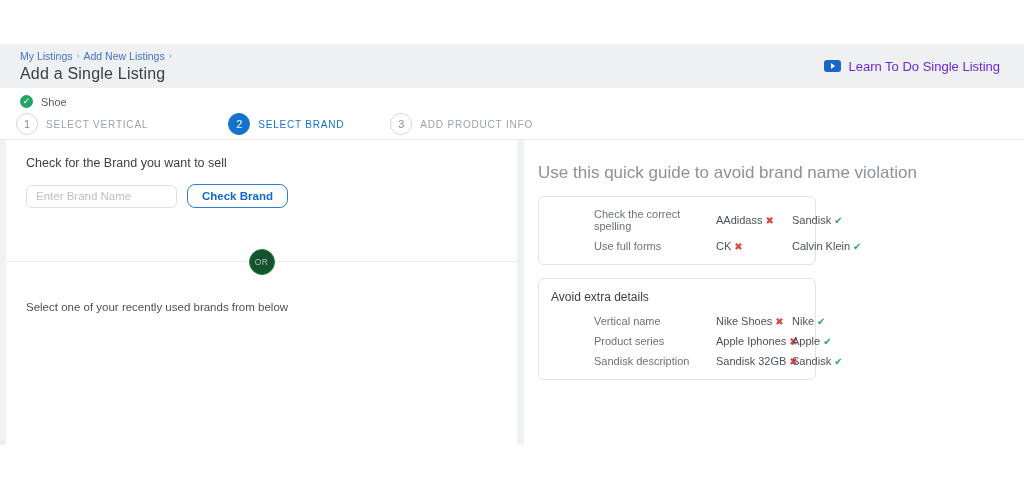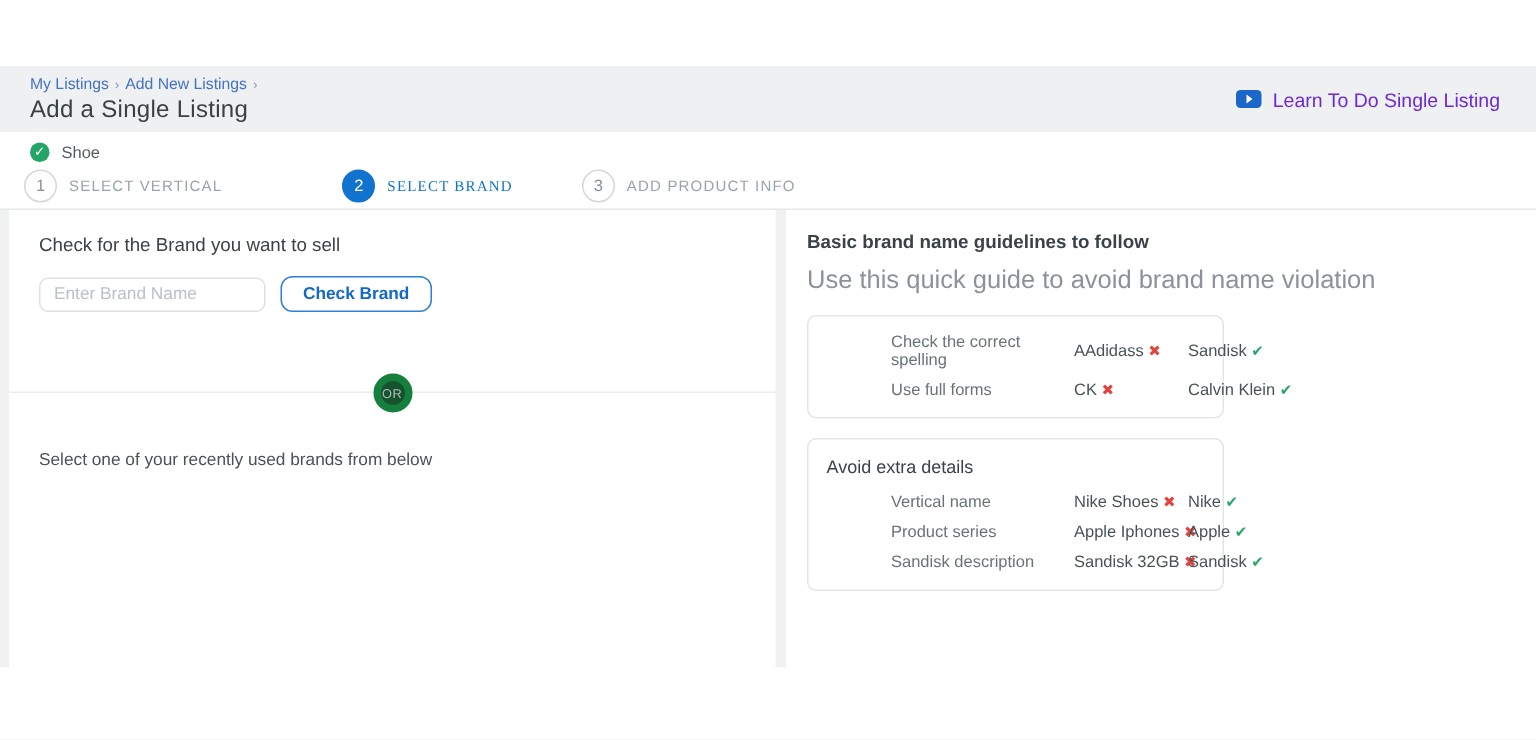--- a/index.html
+++ b/index.html
@@ -32,21 +32,21 @@
   .vertical-label { font-size:11px; color:#555c61; }
   .steps-row { display:flex; align-items:center; padding-left:16px; margin-top:5px; }
   .step { display:flex; align-items:center; gap:8px; cursor:pointer; }
   .step-circle {
     width:22px; height:22px; border-radius:50%; border:1px solid #d4d8db;
     display:flex; align-items:center; justify-content:center;
     font-size:11px; color:#8a9299; background:#fff; flex:0 0 auto;
   }
   .step-label { font-size:10px; letter-spacing:0.8px; color:#9aa3ab; }
   .step.active .step-circle { background:#1273cf; border-color:#1273cf; color:#ffffff; }
-  .step.active .step-label { color:#1273cf;font-family:Liberation Serif, serif; }
+  .step.active .step-label { color:#1273cf; }
   .step-gap-2 { margin-left:80px; }
   .step-gap-3 { margin-left:46px; }
   
   .content { position:absolute; top:140px; left:0; width:1024px; height:305px; background:#f0f1f2; display:flex; }
   .panel { background:#ffffff; height:100%; }
   .panel-left { width:511px; margin-left:6px; position:relative; }
   .panel-right { flex:1; margin-left:7px; }
   
   .brand-heading { font-size:12.5px; color:#3b4247; margin:16px 0 0 20px; }
   .brand-form { display:flex; align-items:center; gap:10px; margin:14px 0 0 20px; }
@@ -58,21 +58,21 @@
   .brand-input::placeholder { color:#b9c0c6; }
   .check-brand-btn {
     height:24px; padding:0 14px; background:#ffffff; border:1.5px solid #2f7fd6;
     border-radius:8px; color:#1269cb; font-size:11.5px; font-weight:bold; cursor:pointer;
     font-family:"Liberation Sans","DejaVu Sans",sans-serif;
   }
   .or-divider { position:relative; margin-top:41px; height:26px; }
   .or-divider .line { position:absolute; left:0; right:0; top:12px; height:1px; background:#ececed; }
   .or-circle {
     position:absolute; left:50%; top:0; transform:translateX(-50%);
-    width:26px; height:26px; border-radius:50%; background:#14532d; border:5px solid #15803d;
+    width:26px; height:26px; border-radius:50%; background:#14532d; border:1px solid #15803d;
     display:flex; align-items:center; justify-content:center; font-size:8.5px; color:#b7bcc0; letter-spacing:0.5px;
   }
   .recent-brands-text { font-size:11.5px; color:#4a5258; margin:26px 0 0 20px; }
   
   .panel-right { padding:14px 0 0 14px; }
   .guidelines-title { font-size:12.5px; font-weight:bold; color:#3b4247; }
   .guidelines-subtitle { font-size:17px; color:#8b9299; margin-top:9px; }
   .guide-card {
     width:278px; border:1px solid #e2e5e8; border-radius:6px; background:#ffffff;
     margin-top:13px; padding:11px 12px 12px 12px;
@@ -139,21 +139,20 @@
       <button class="check-brand-btn">Check Brand</button>
     </div>
     <div class="or-divider">
       <div class="line"></div>
       <div class="or-circle">OR</div>
     </div>
     <div class="recent-brands-text">Select one of your recently used brands from below</div>
   </div>
 
   <div class="panel panel-right">
-    <div class="guidelines-title">Basic brand name guidelines to follow</div>
     <div class="guidelines-subtitle">Use this quick guide to avoid brand name violation</div>
 
     <div class="guide-card">
       <div class="guide-row">
         <span class="g-label">Check the correct spelling</span>
         <span class="g-wrong"><span>AAdidass</span><span class="mark-x">✖</span></span>
         <span class="g-right"><span>Sandisk</span><span class="mark-ok">✔</span></span>
       </div>
       <div class="guide-row">
         <span class="g-label">Use full forms</span>

